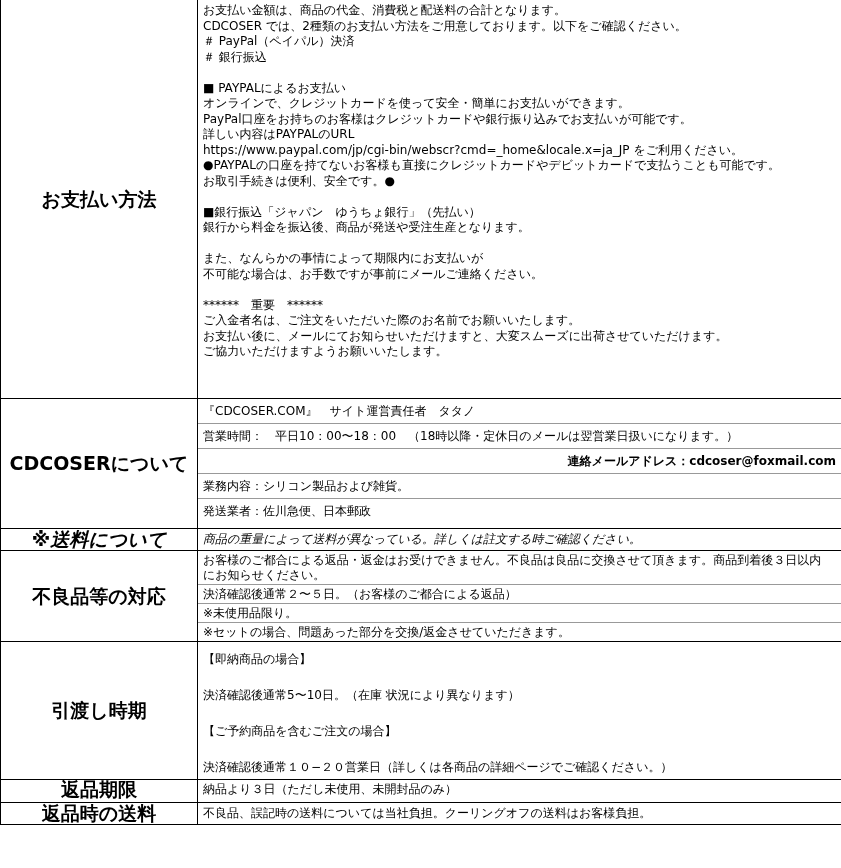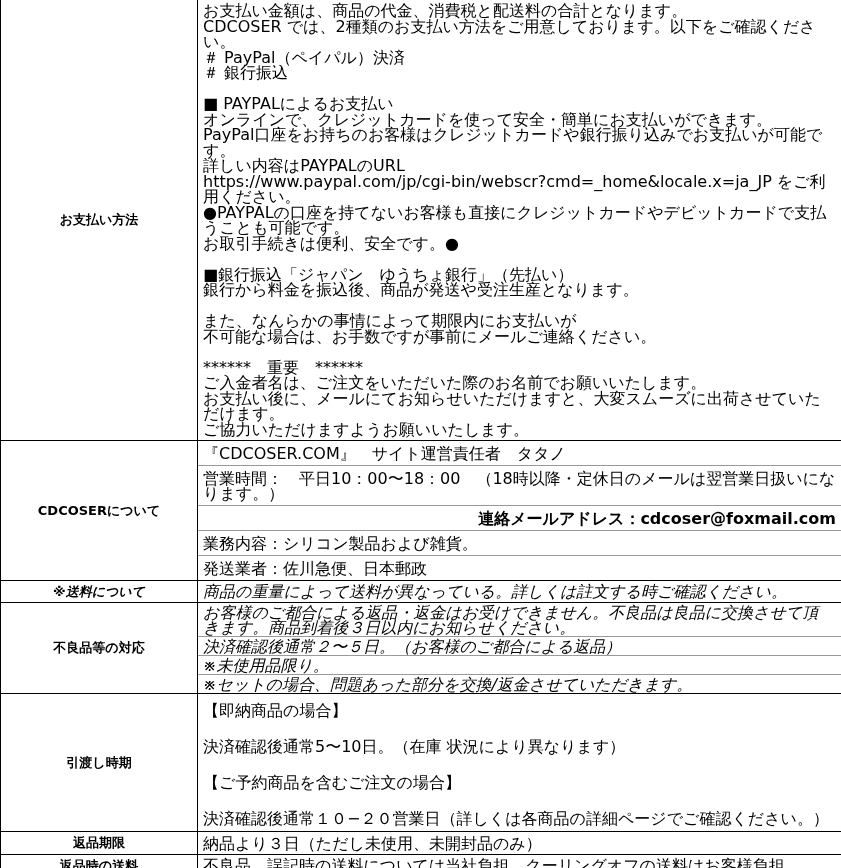--- a/index.html
+++ b/index.html
@@ -1,28 +1,28 @@
 <!DOCTYPE html>
 <html><head>
 <meta charset="utf-8">
 <style>
   html,body{margin:0;padding:0;}
   body{background:#ffffff;color:#000;font-family:"DejaVu Sans","Liberation Sans",sans-serif;}
   .page{width:841px;height:868px;overflow:hidden;background:#fff;}
   table.info{width:841px;border-collapse:collapse;table-layout:fixed;}
   table.info th,table.info td{border:1px solid #000;}
   table.info tr:first-child th,table.info tr:first-child td{border-top:none;}
-  th.hdr{width:197px;font-size:13px;font-weight:bold;text-align:center;vertical-align:middle;padding:2px;background:#fff;line-height:16px;margin-top:13px;}
-  td.val{vertical-align:top;font-size:16px;padding:0;margin-left:45px;}
+  th.hdr{width:197px;font-size:19px;font-weight:bold;text-align:center;vertical-align:middle;padding:2px;background:#fff;line-height:16px;margin-top:13px;}
+  td.val{vertical-align:top;font-size:12px;padding:0;margin-left:45px;}
   td.mid{vertical-align:middle;}
   .cell-text{white-space:pre-line;line-height:15.5px;padding:3px 5px;}
   .cell-line{white-space:pre-line;line-height:15px;padding:2px 5px;}
   .subrow{padding:5px 5px 4px 5px;line-height:15px;white-space:pre-line;}
   .subrow + .subrow{border-top:1px solid #999;}
-  .tight .subrow{padding:2px 12px 1px 5px;font-style:italic;}
+  .tight .subrow{padding:2px 12px 1px 5px;}
   .bold{font-weight:bold;text-align:right;}
   .delivery-text{line-height:18px;padding-top:8px;}
 </style>
 </head>
 <body>
 
 <div class="page">
   <table class="info">
     <colgroup>
       <col style="width:197px">
@@ -95,21 +95,21 @@
 
 決済確認後通常5〜10日。（在庫 状況により異なります）
 
 【ご予約商品を含むご注文の場合】
 
 決済確認後通常１０−２０営業日（詳しくは各商品の詳細ページでご確認ください。）</div>
         </td>
       </tr>
 
 
-      <tr style="height:23px;">
+      <tr style="height:23px;font-family:Liberation Mono, monospace;">
         <th class="hdr">返品期限</th>
         <td class="val mid">
           <div class="cell-line">納品より３日（ただし未使用、未開封品のみ）</div>
         </td>
       </tr>
 
       <tr style="height:22px;">
         <th class="hdr">返品時の送料</th>
         <td class="val mid">
           <div class="cell-line">不良品、誤記時の送料については当社負担。クーリングオフの送料はお客様負担。</div>

